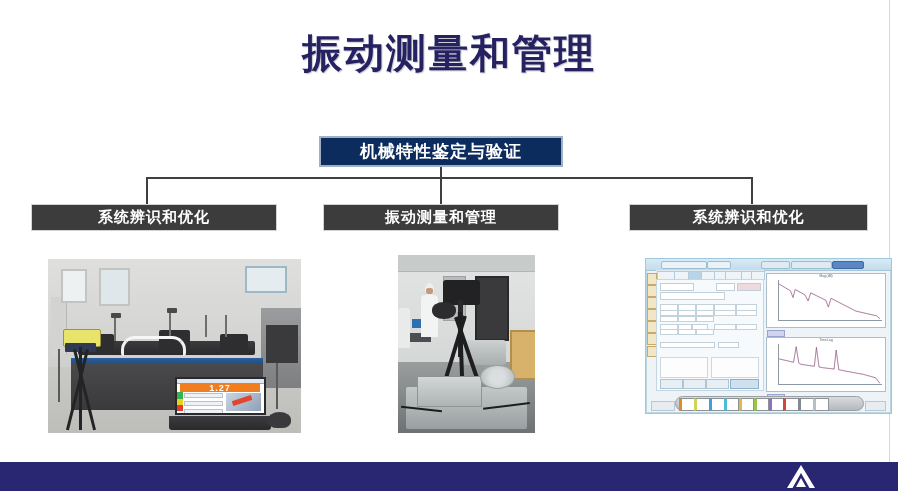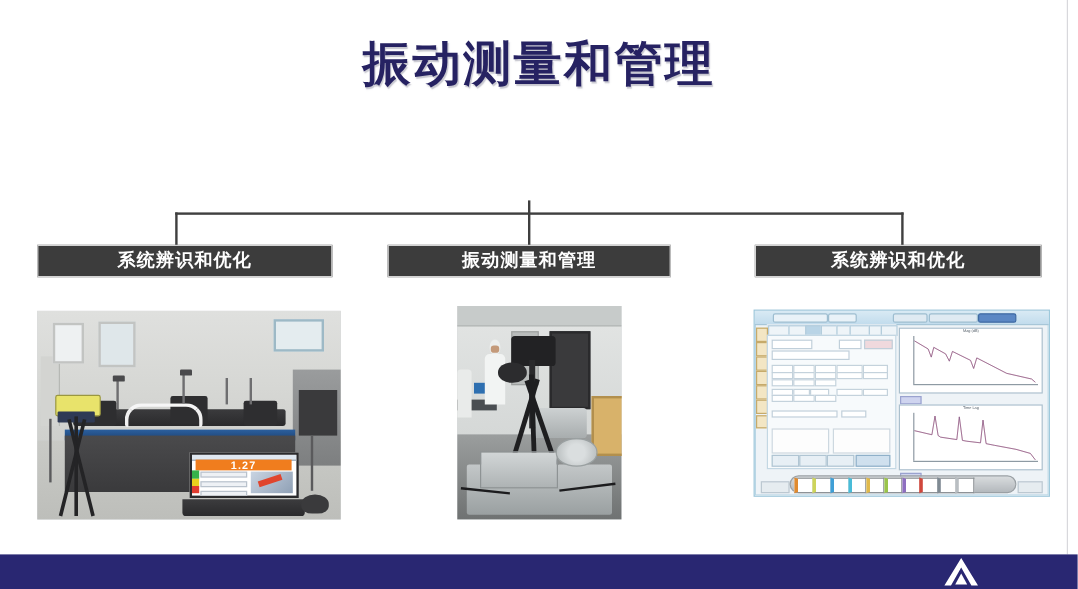--- a/index.html
+++ b/index.html
@@ -108,20 +108,21 @@
   }
   .leaf-1 { left: 31px;  width: 246px; }
   .leaf-2 { left: 323px; width: 236px; }
   .leaf-3 { left: 629px; width: 239px; }
 
   
   .photo {
     position: absolute;
     overflow: hidden;
     background: #cfd2d4;
+    margin-left: 17px;
   }
   .photo-1 { left: 31px;  top: 259px; width: 253px; height: 174px; }
   .photo-2 { left: 381px; top: 255px; width: 137px; height: 178px; }
   .photo-3 { left: 628px; top: 258px; width: 247px; height: 156px;
              background: #e9eef3; border: 1px solid #9ec9dc; box-sizing: border-box; }
 
   
   .p1-wall      { position:absolute; left:0; top:0; width:100%; height:62%;
                   background: linear-gradient(180deg,#dfe0de 0%,#d6d7d4 60%,#cfd0cd 100%); }
   .p1-floor     { position:absolute; left:0; top:62%; width:100%; height:38%;
@@ -335,20 +336,21 @@
 </style>
 </head>
 <body>
 
 <div id="slide">
 
   <div class="right-rule"></div>
 
   <div class="slide-title">振动测量和管理</div>
 
+  <div class="node-top">机械特性鉴定与验证</div>
 
   <div class="conn conn-stem"></div>
   <div class="conn conn-bus"></div>
   <div class="conn conn-drop conn-drop-1"></div>
   <div class="conn conn-drop conn-drop-3"></div>
 
   <div class="node-leaf leaf-1">系统辨识和优化</div>
   <div class="node-leaf leaf-3">系统辨识和优化</div>
   <div class="node-leaf leaf-2">振动测量和管理</div>
 

